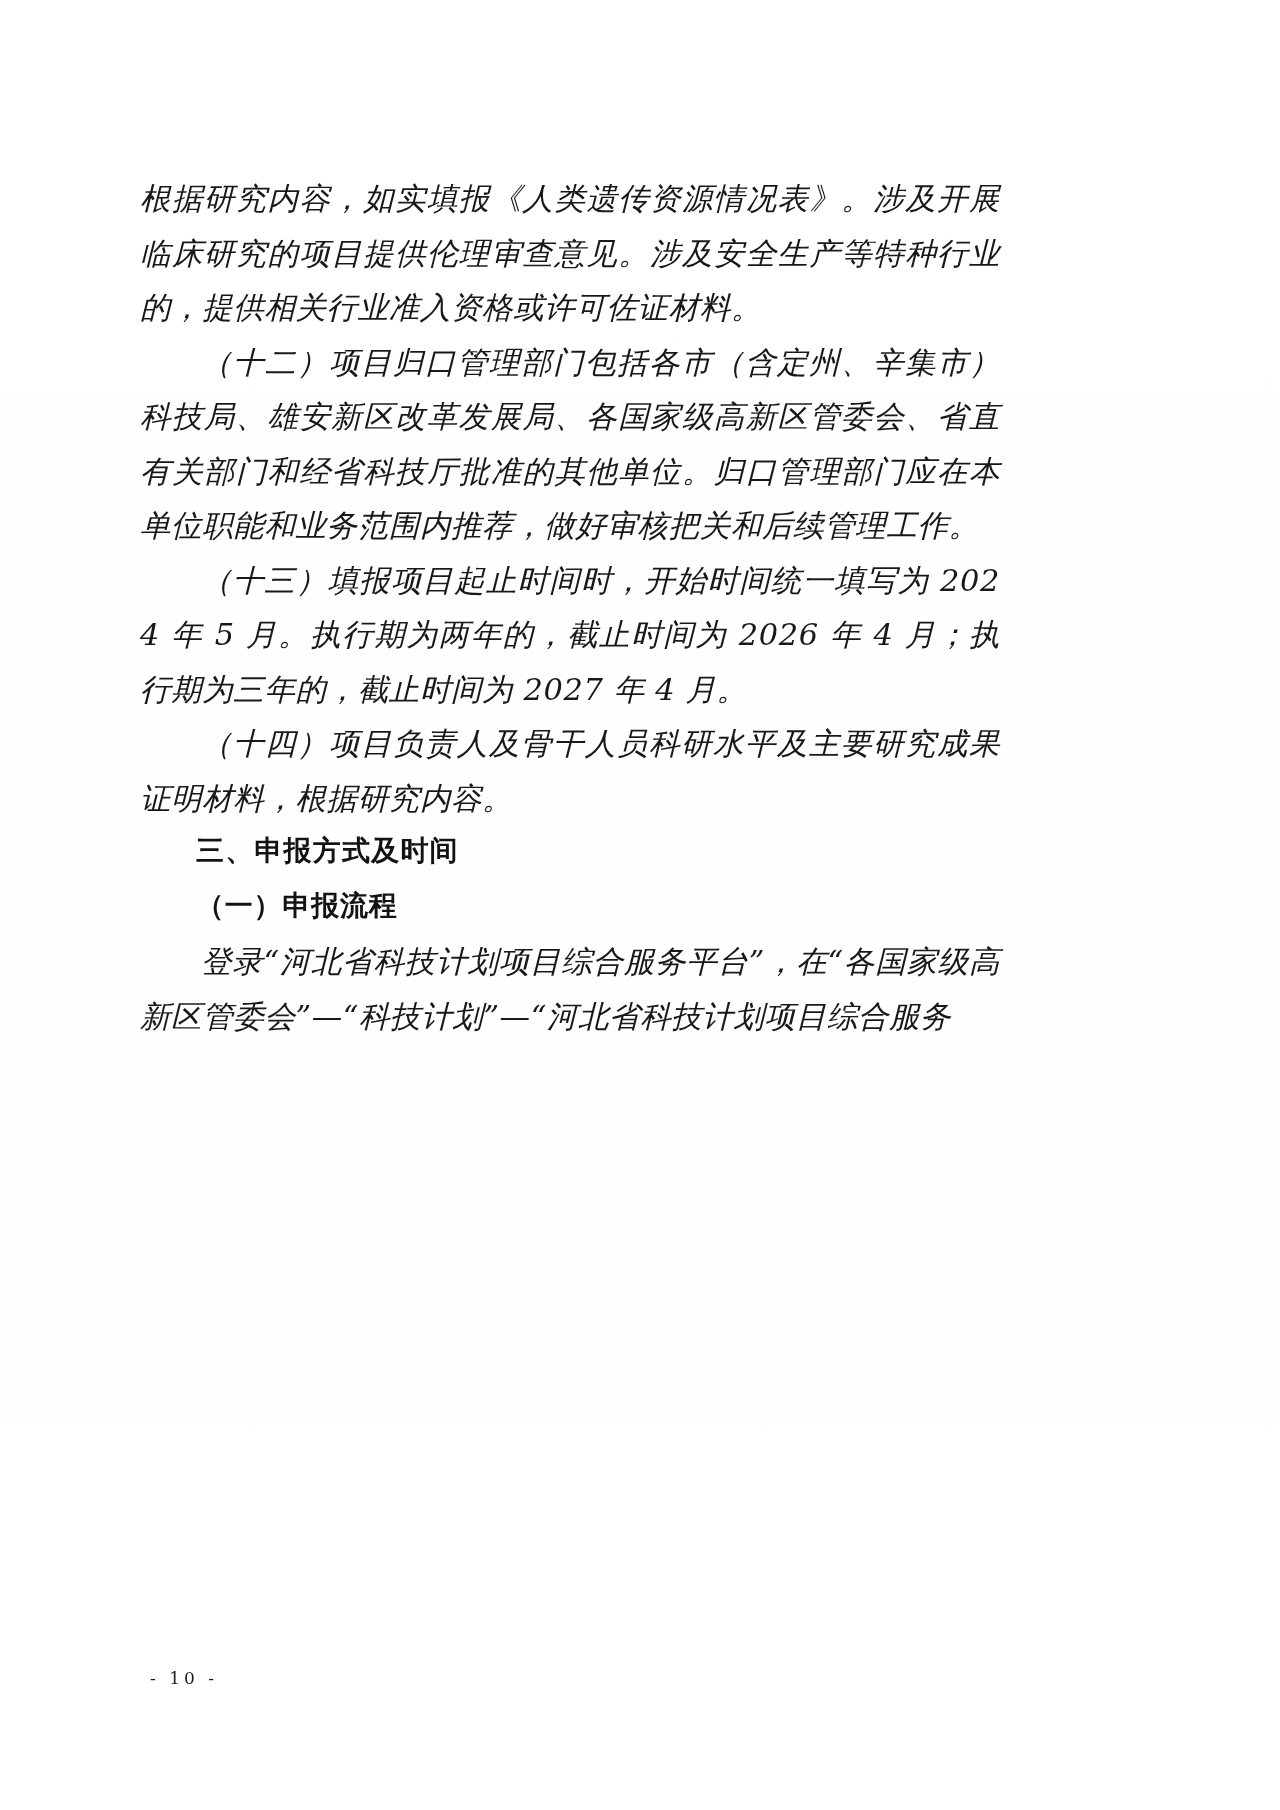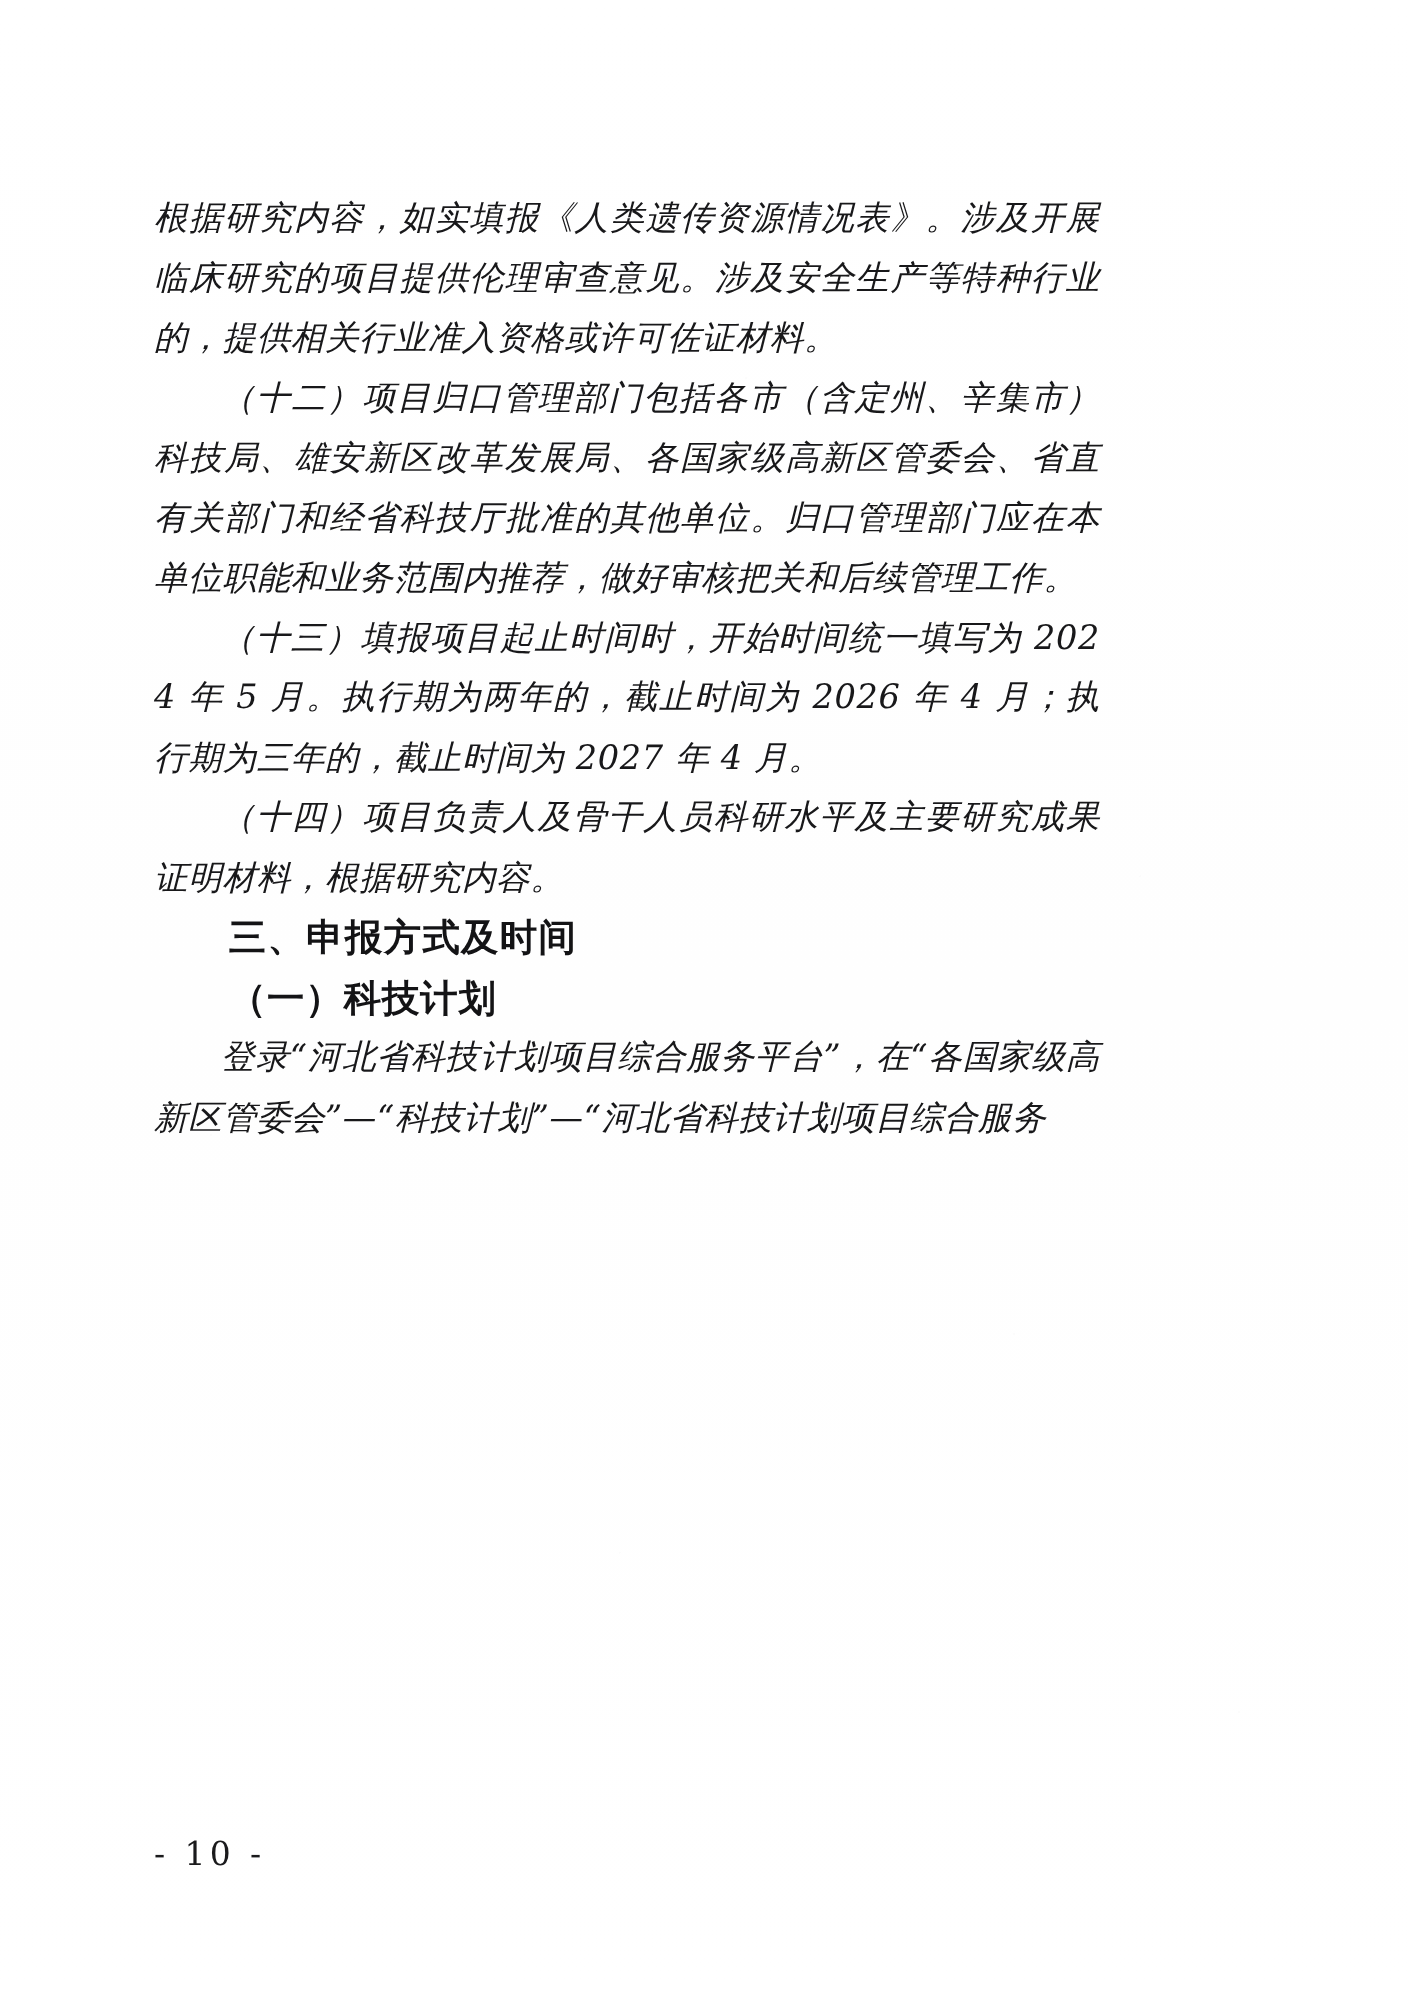--- a/index.html
+++ b/index.html
@@ -51,38 +51,38 @@
     text-indent: 0;
     font-family: "DejaVu Serif", "Liberation Serif", serif;
     font-weight: 400;
     word-break: break-all;
     font-style: italic;
   }
   .para.indent { text-indent: 2em; }
 
   
   .heading {
-    font-size: 34px;
+    font-size: 28px;
     line-height: 54.5px;
     color: #131315;
     font-weight: 700;
-    font-family: Liberation Sans, sans-serif;
+    font-family: Liberation Mono, monospace;
     letter-spacing: 1.2px;
     text-indent: 2em;
     margin: 0;
   }
   .heading.sub {
     letter-spacing: 0.8px;
   }
 
   .page-number {
     position: absolute;
-    left: 140px;
+    left: 150px;
     top: 1668px;
-    font-size: 30px;
+    font-size: 17px;
     letter-spacing: 4px;
     color: #1a1a1c;
     font-family: "DejaVu Serif", "Liberation Serif", serif;
   }
 </style>
 </head>
 <body>
 
 <div class="page">
 
@@ -92,21 +92,21 @@
 
 
     <p class="para indent">（十二）项目归口管理部门包括各市（含定州、辛集市）科技局、雄安新区改革发展局、各国家级高新区管委会、省直有关部门和经省科技厅批准的其他单位。归口管理部门应在本单位职能和业务范围内推荐，做好审核把关和后续管理工作。</p>
 
     <p class="para indent">（十三）填报项目起止时间时，开始时间统一填写为 2024 年 5 月。执行期为两年的，截止时间为 2026 年 4 月；执行期为三年的，截止时间为 2027 年 4 月。</p>
 
     <p class="para indent">（十四）项目负责人及骨干人员科研水平及主要研究成果证明材料，根据研究内容。</p>
 
     <p class="heading">三、申报方式及时间</p>
 
-    <p class="heading sub">（一）科技计划</p>
+    <p class="heading sub">（一）申报流程</p>
 
     <p class="para indent">登录“河北省科技计划项目综合服务平台”，在“各国家级高新区管委会”—“科技计划”—“河北省科技计划项目综合服务</p>
 
   </div>
 
   <div class="page-number">- 10 -</div>
 
 </div>
 
 </body></html>

